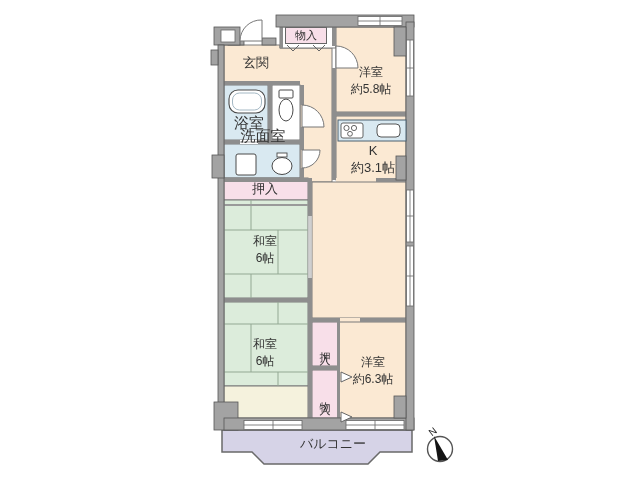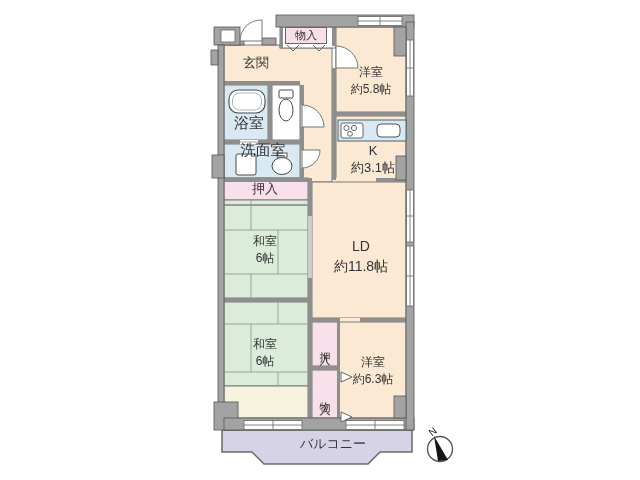--- a/index.html
+++ b/index.html
@@ -201,38 +201,34 @@
 
   <div class="lbl" style="left:256px;top:63px">玄関</div>
 
   <div class="lbl two big" style="left:371px;top:81px">
     <div>洋室</div>
     <div>約5.8帖</div>
   </div>
 
   <div class="lbl sm" style="left:249px;top:123px">浴室</div>
 
-  <div class="lbl sm" style="left:263px;top:150px">洗面室</div>
+  <div class="lbl sm" style="left:263px;top:136px">洗面室</div>
 
   <div class="lbl two" style="left:373px;top:159px">
     <div>K</div>
     <div>約3.1帖</div>
   </div>
 
   <div class="lbl" style="left:265px;top:189px">押入</div>
 
   <div class="lbl two big" style="left:265px;top:250px">
     <div>和室</div>
     <div>6帖</div>
   </div>
 
-  <div class="lbl two ld" style="left:361px;top:256px">
-    <div>LD</div>
-    <div>約11.8帖</div>
-  </div>
 
   <div class="lbl two big" style="left:265px;top:353px">
     <div>和室</div>
     <div>6帖</div>
   </div>
 
   <div class="lbl vert" style="left:325px;top:345px">押入</div>
 
   <div class="lbl vert" style="left:325px;top:395px">物入</div>
 

